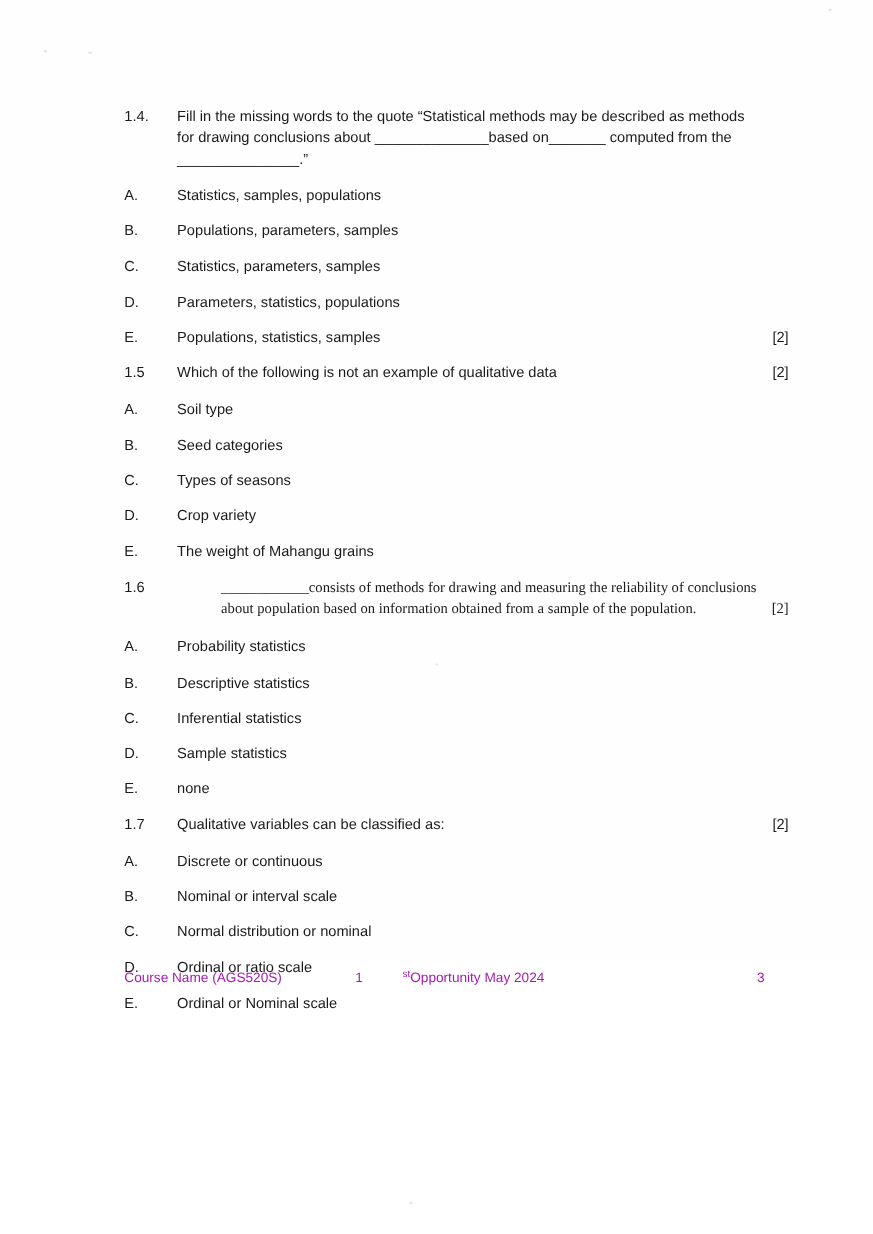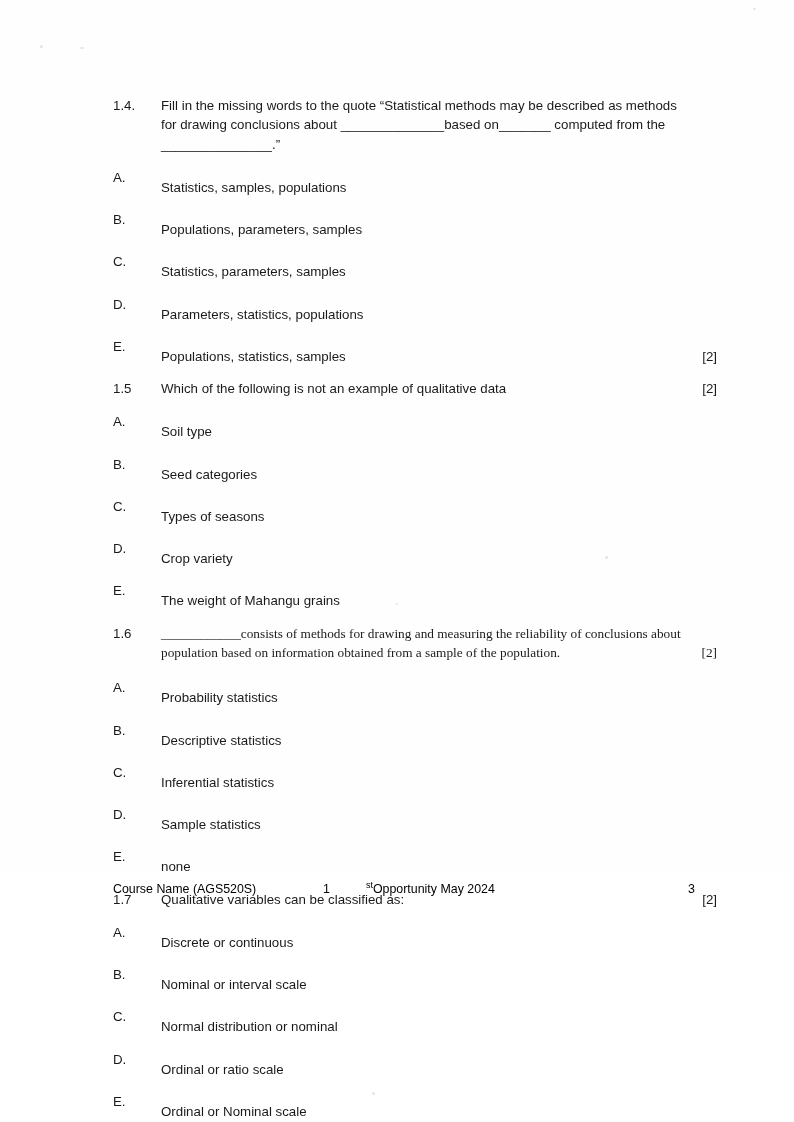--- a/index.html
+++ b/index.html
@@ -63,37 +63,36 @@
     font-size: 13.3px;
     line-height: 1.45;
   }
   .olet {
     width: 48px;
     flex: 0 0 48px;
   }
   .otext {
     flex: 1 1 auto;
     position: relative;
-    margin-top: 10px;
   }
 
   
   .para-with-marks {
     position: relative;
     font-family: Liberation Serif, serif;
   }
 
   
   .footer {
     position: absolute;
     left: 113px;
     top: 880px;
     width: 582px;
     font-size: 12.4px;
-    color: #000000;
+    color: #a21caf;
   }
   .footer-inner {
     display: flex;
     align-items: baseline;
   }
   .f-left { width: 210px; flex: 0 0 210px; }
   .f-mid  { flex: 1 1 auto; }
   .f-right{ width: 40px; flex: 0 0 40px; text-align: right; }
   sup { font-size: 9px; vertical-align: super; padding-left: 36px; }
 
@@ -172,21 +171,21 @@
     </div>
     <div class="orow">
       <div class="olet">D.</div>
       <div class="otext">Crop variety</div>
     </div>
     <div class="orow">
       <div class="olet">E.</div>
       <div class="otext">The weight of Mahangu grains</div>
     </div>
 
-    <div class="qrow" style="margin-bottom:16px;">
+    <div class="qrow" style="margin-bottom:16px;gap:40px;">
       <div class="qnum">1.6</div>
       <div class="qbody para-with-marks">
         <span>____________</span><span>consists of methods for drawing and measuring the reliability of conclusions about population based on information obtained from a sample of the population.</span>
         <span class="marks" style="top:auto; bottom:0;">[2]</span>
       </div>
     </div>
 
     <div class="orow">
       <div class="olet">A.</div>
       <div class="otext">Probability statistics</div>

